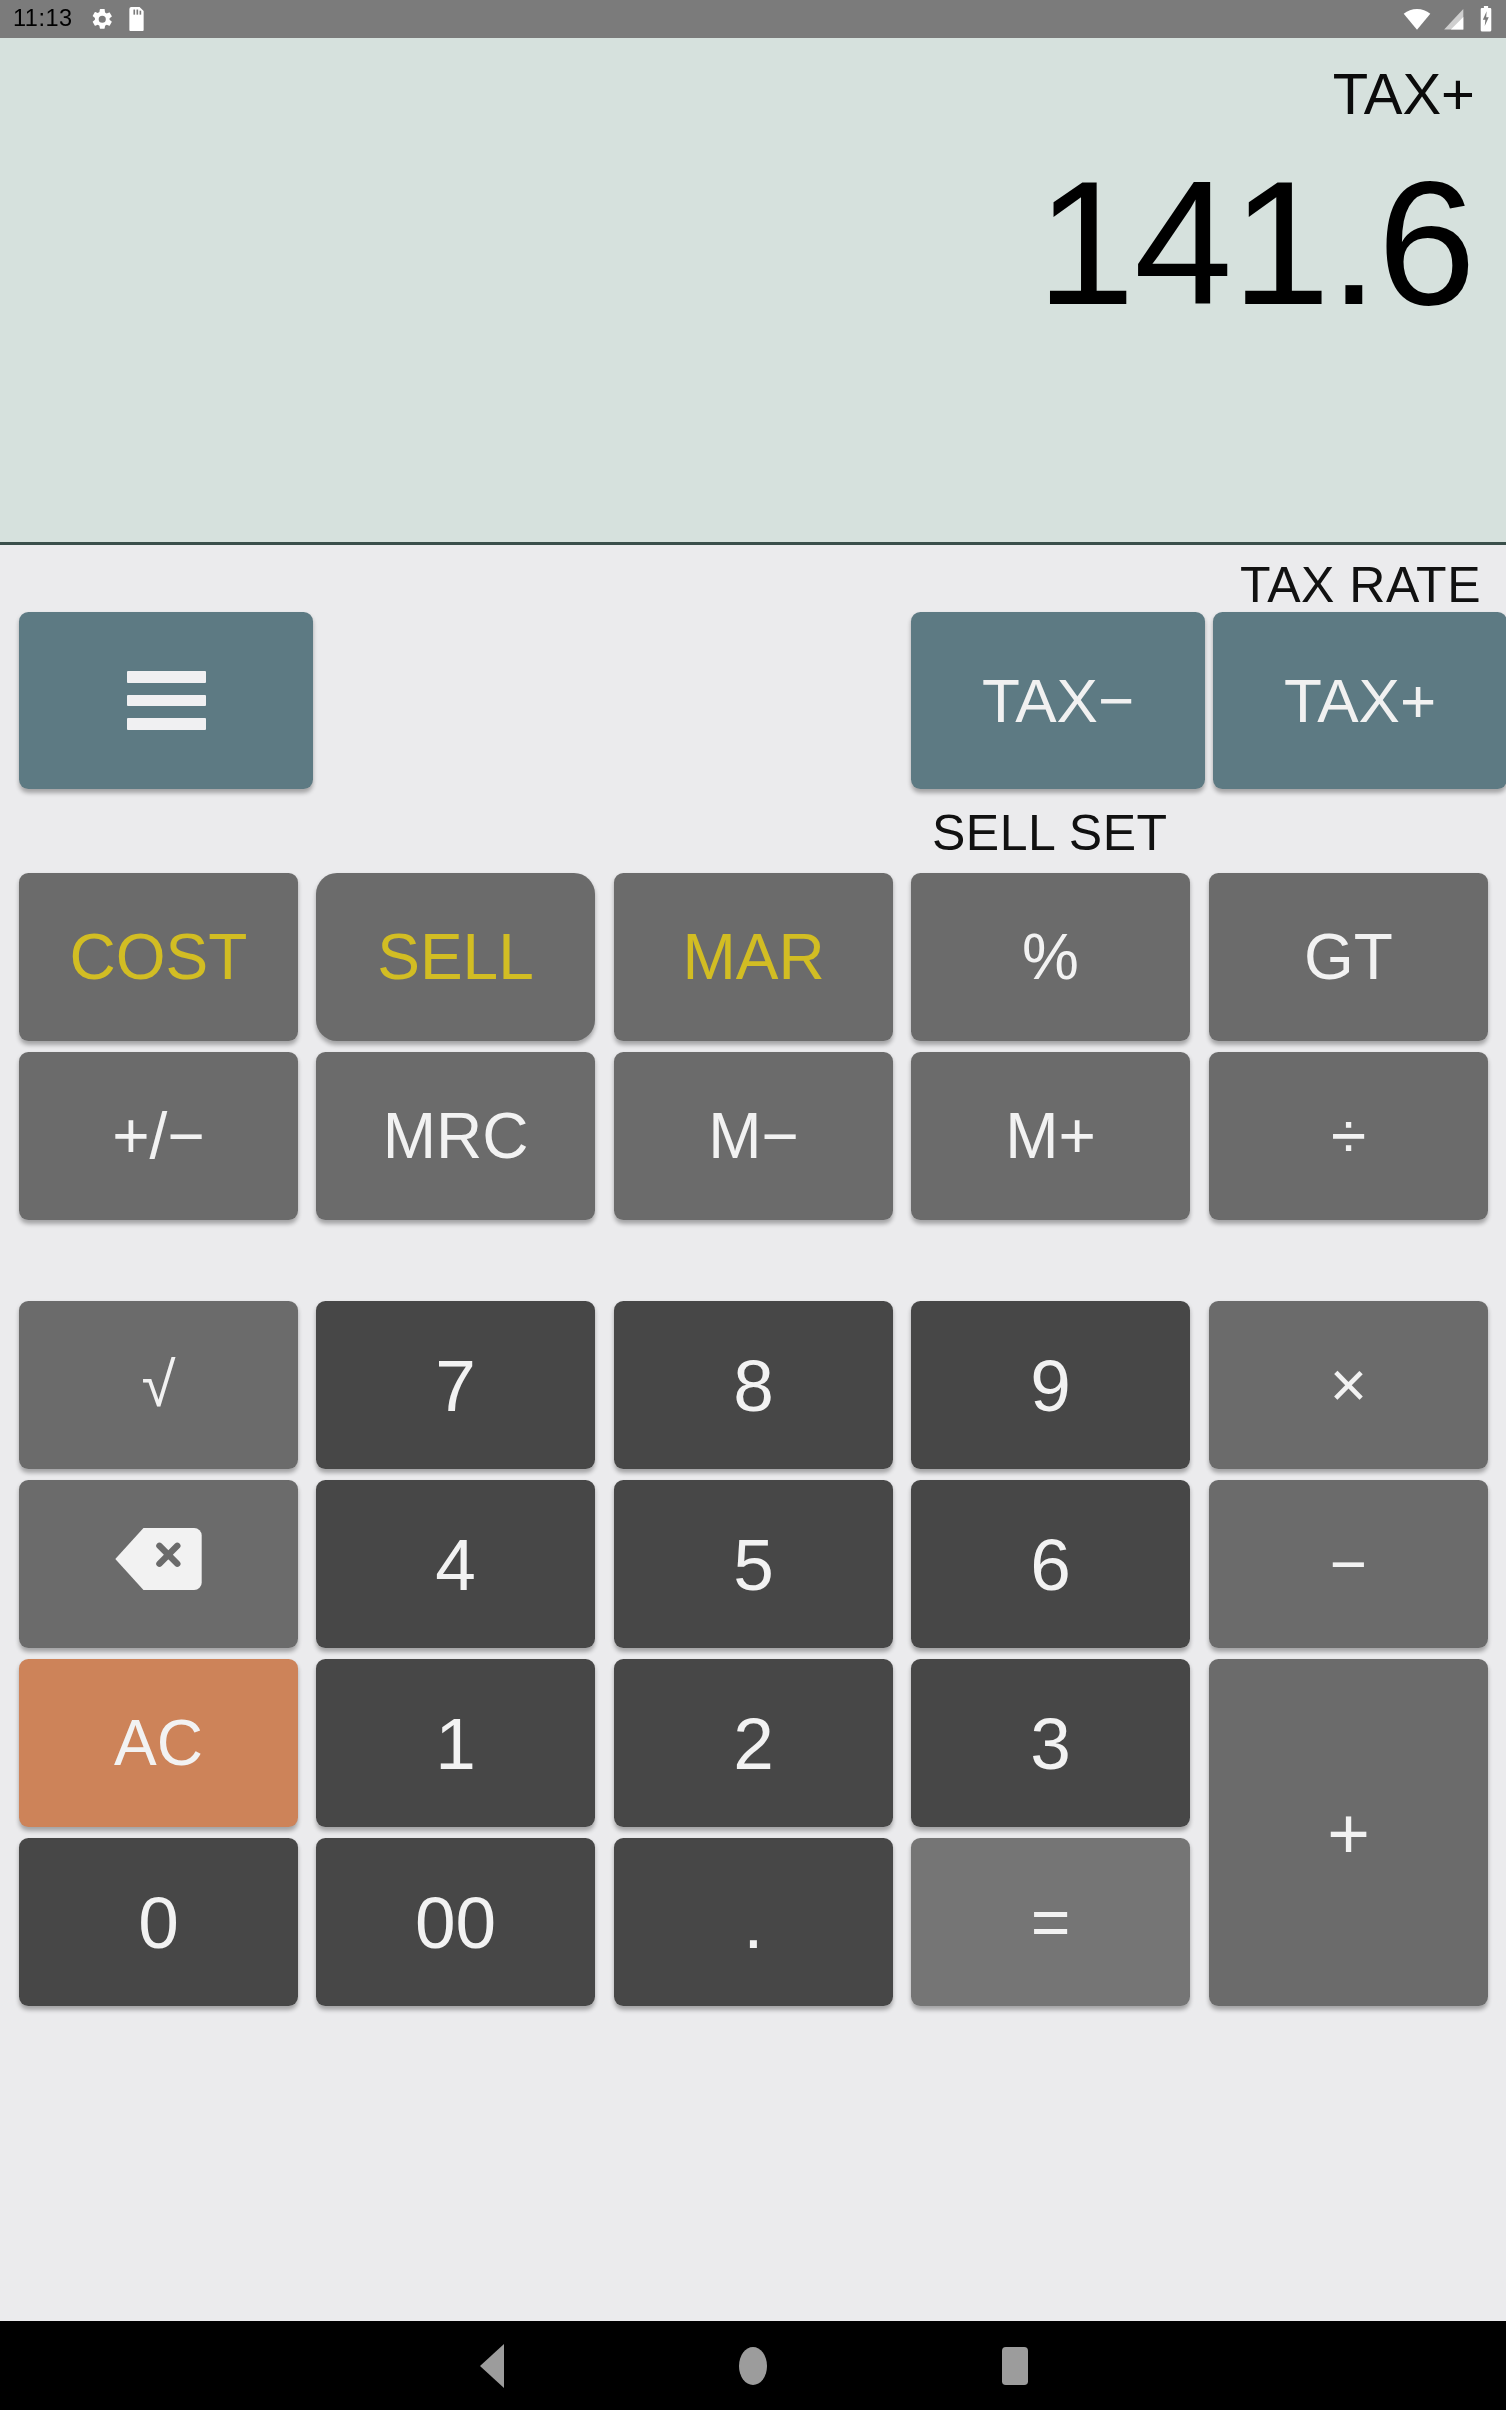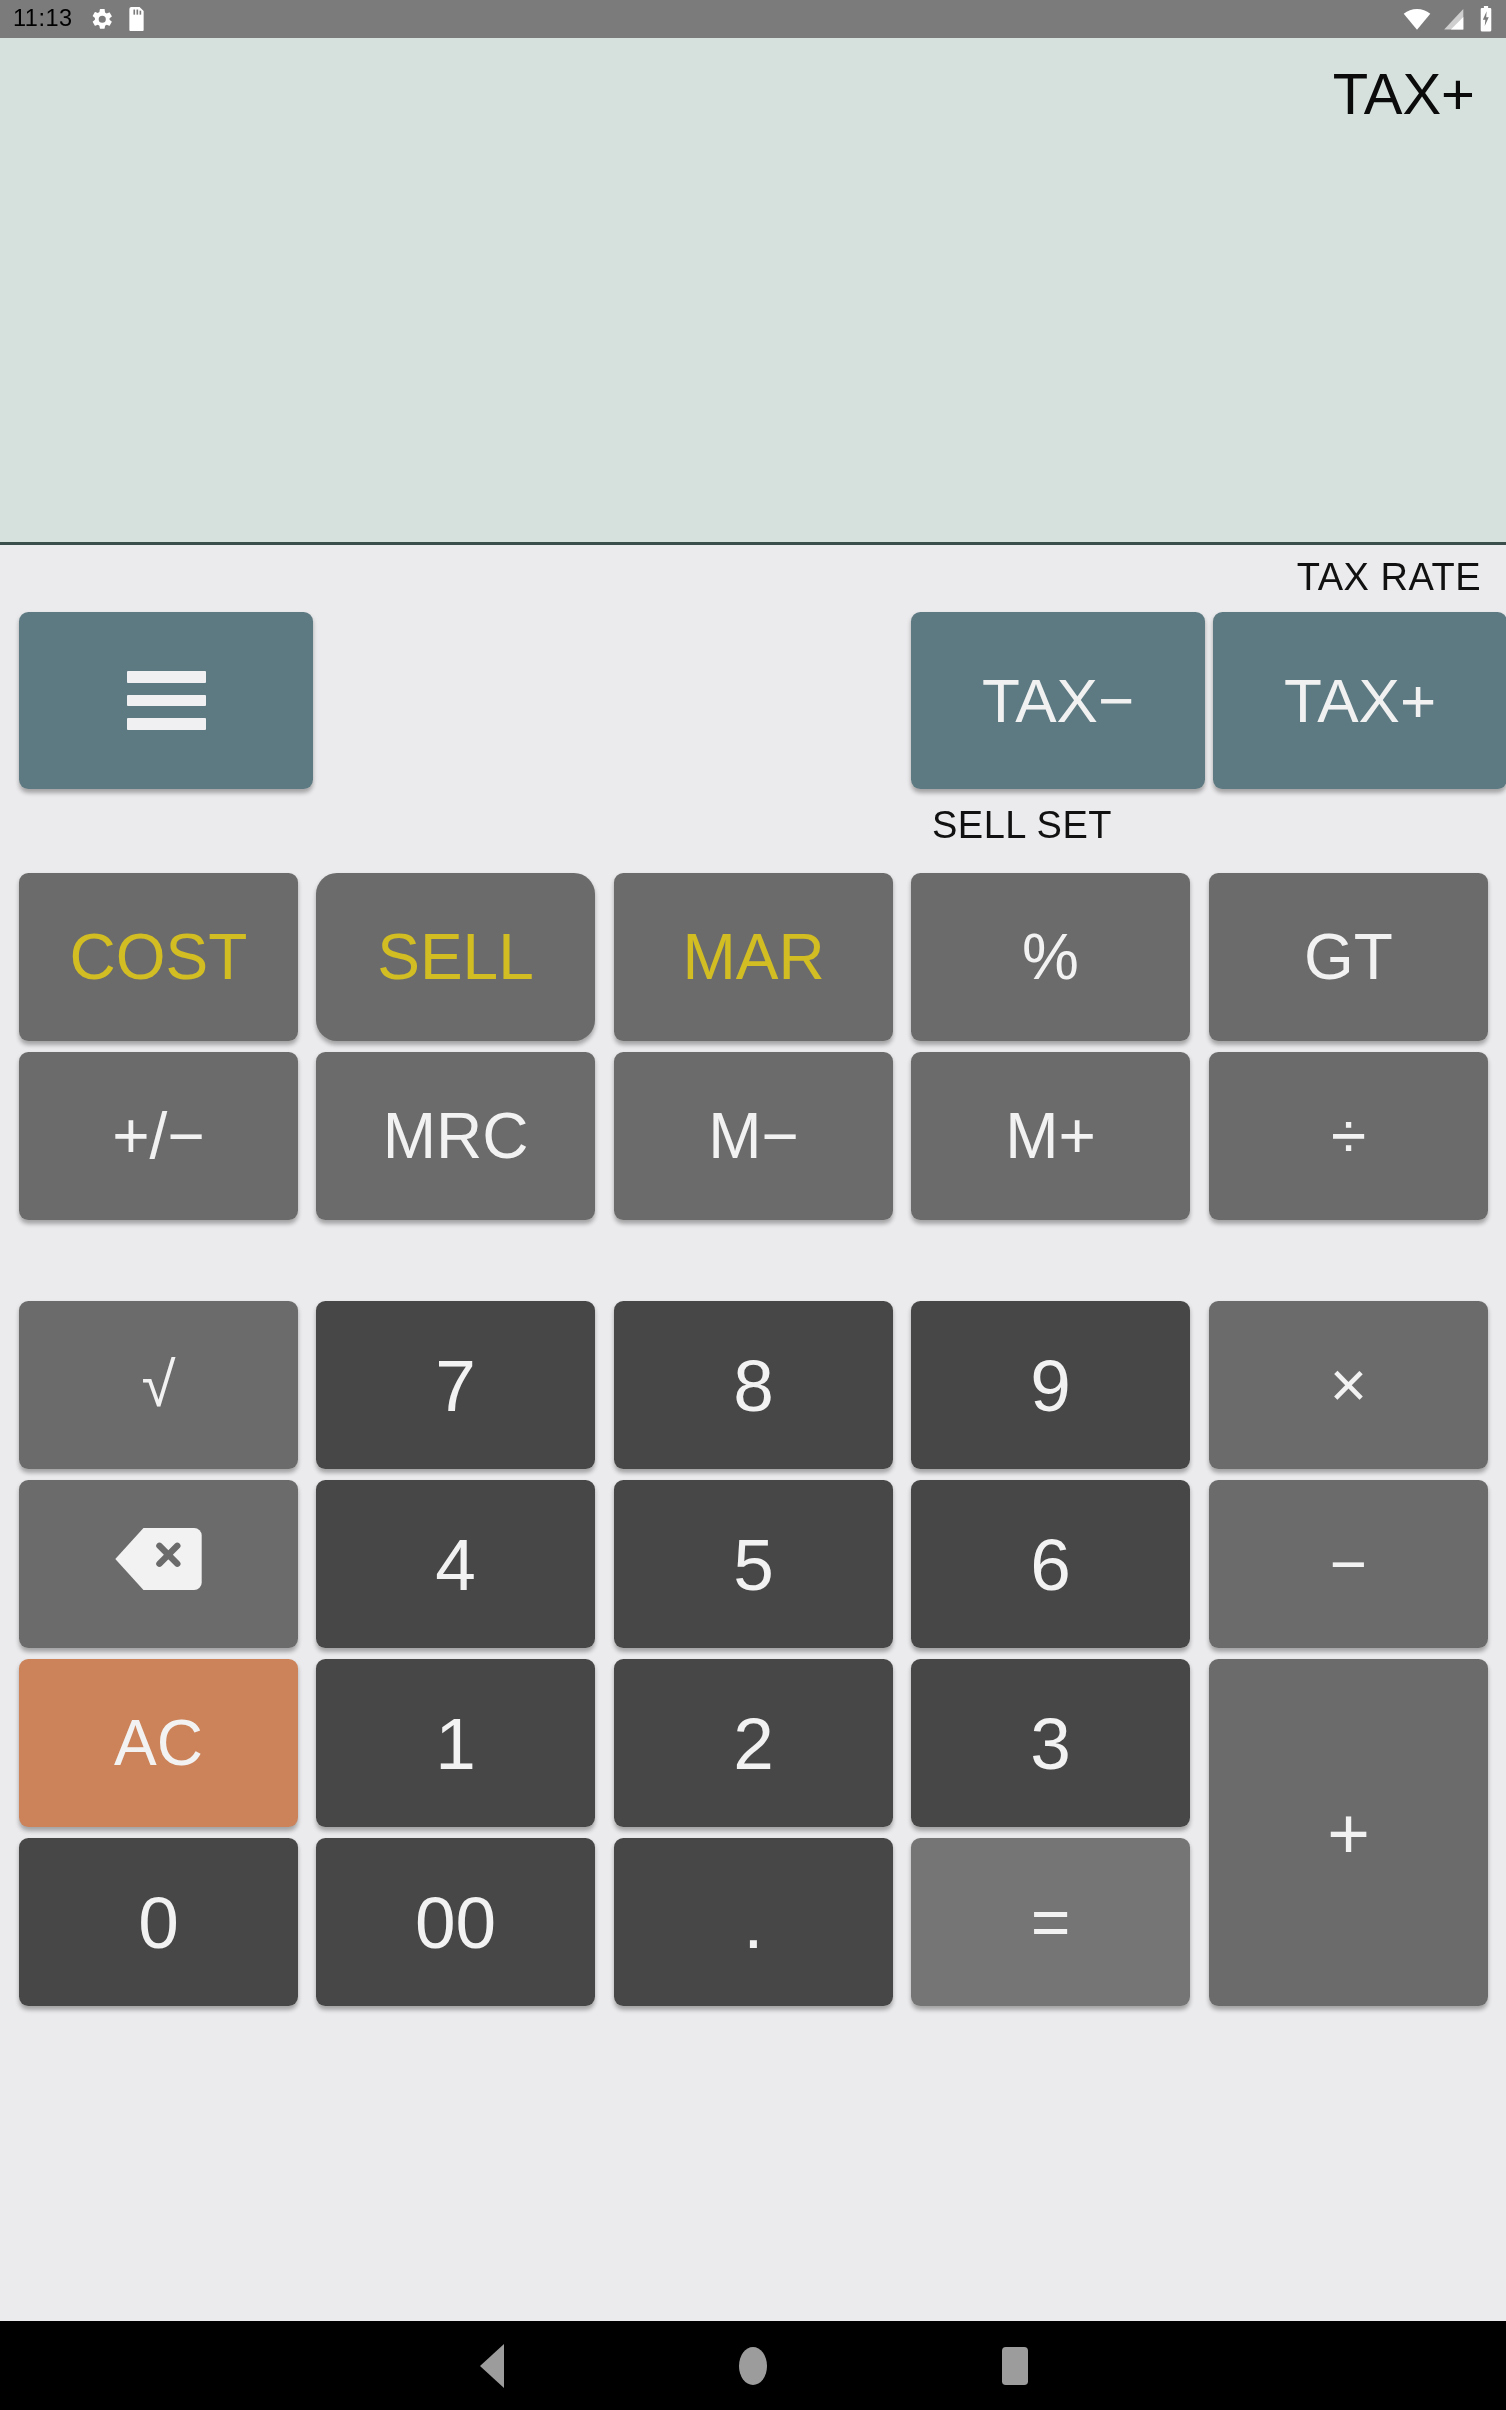--- a/index.html
+++ b/index.html
@@ -45,21 +45,21 @@
   .keypad{
     position:absolute; top:548px; left:0; width:1507px; height:1773px;
     background:#ebebed;
   }
 
   
   .toprow{
     position:relative; width:1507px; height:325px;
   }
   .lbl{
-    position:absolute; color:#111111; font-size:38px; letter-spacing:0.5px;
+    position:absolute; color:#111111; font-size:50px; letter-spacing:0.5px;
     white-space:nowrap;
   }
   .lbl-taxrate{ right:26px; top:7.5px; }
   .lbl-rateset{ left:932px; top:256px; }
 
   .btn{
     position:absolute;
     border:none; border-radius:9.4px;
     display:flex; align-items:center; justify-content:center;
     color:#f1f1f1;
@@ -165,20 +165,21 @@
         <svg class="icon-svg" width="16" height="25.4" viewBox="0 0 14 24" fill="#ffffff">
           <path d="M5 0h4v2h2a1 1 0 0 1 1 1v20a1 1 0 0 1-1 1H3a1 1 0 0 1-1-1V3a1 1 0 0 1 1-1h2z"></path>
           <path d="M7.6 5 4 13h2.4l-.6 6 3.8-8.4H7.2z" fill="#7b7b7b"></path>
         </svg>
       </span>
     </div>
   </div>
 
   <div class="display">
     <div class="display-mode">TAX+</div>
+    <div class="display-value">141.6</div>
   </div>
 
   <div class="keypad">
 
     <div class="toprow">
       <div class="lbl lbl-taxrate">TAX RATE</div>
       <div class="lbl lbl-rateset">SELL SET</div>
 
       <button class="btn btn-menu">
         <span class="hamburger">

